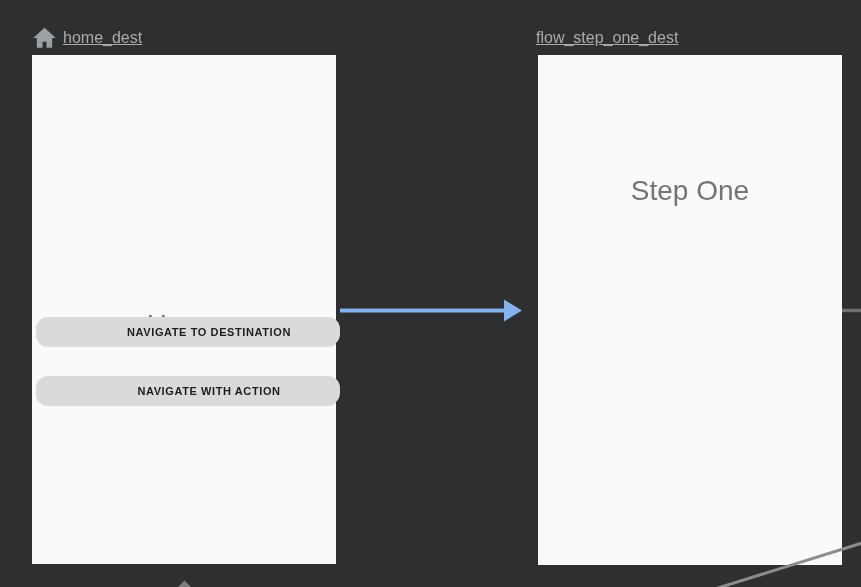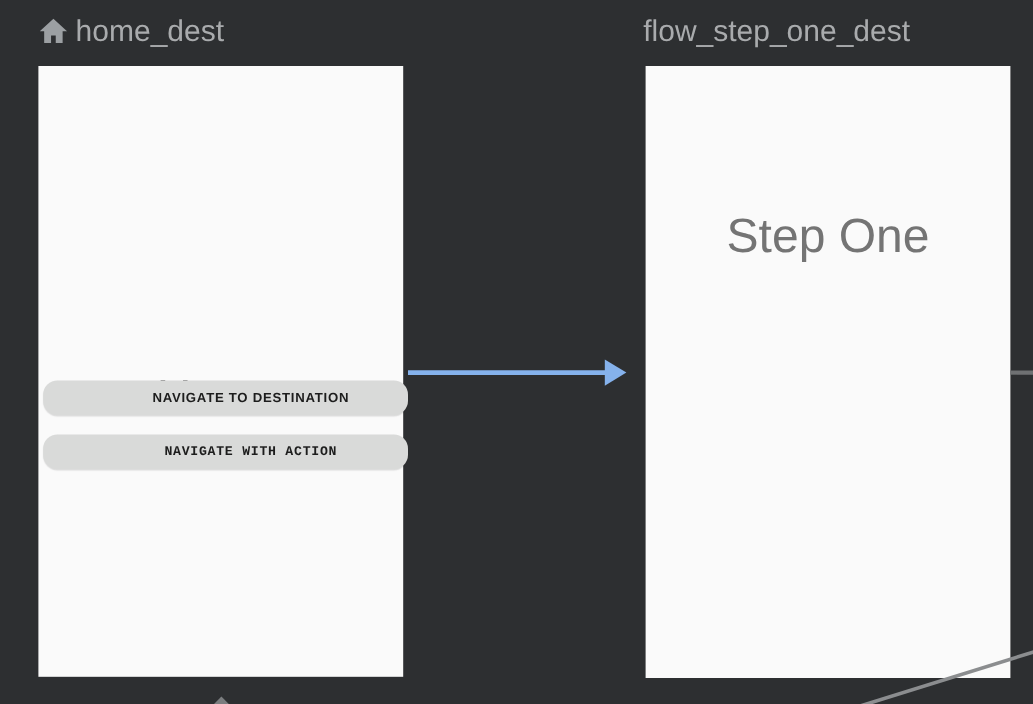--- a/index.html
+++ b/index.html
@@ -6,48 +6,49 @@
   body { font-family: "Liberation Sans", sans-serif; }
   #canvas {
     position: relative;
     width: 861px;
     height: 587px;
     background: #2d2f31;
     overflow: hidden;
   }
   .dest-header {
     position: absolute;
-    top: 9px;
+    top: 21px;
     height: 34px;
     display: flex;
     align-items: center;
     gap: 5px;
     color: #a9abad;
-    font-size: 25px;
+    font-size: 16px;
     line-height: 34px;
     white-space: nowrap;
     cursor: default;
+    text-decoration: underline;
   }
   #header-home { left: 31px; }
   #header-step-one { left: 536px; align-items: center; }
   .home-icon-svg { display: block; }
   .device-card {
     position: absolute;
     width: 304px;
     background: #fafafa;
   }
   #card-home { left: 32px; top: 55px; height: 509px; }
   #card-step-one { left: 538px; top: 55px; height: 510px; }
   .screen-title {
     position: absolute;
     left: 0;
     width: 100%;
     text-align: center;
     color: #747474;
-    font-size: 40px;
+    font-size: 28px;
     font-weight: 400;
   }
   #card-home .screen-title { top: 231px; margin-top: 23px; }
   #card-step-one .screen-title { top: 120px; }
   .android-button {
     position: absolute;
     left: 4px;
     width: 262px;
     height: 29px;
     background: #d9dad9;
@@ -58,21 +59,21 @@
     justify-content: center;
     font-family: "Liberation Sans", sans-serif;
     font-size: 11px;
     font-weight: 700;
     letter-spacing: 0.6px;
     color: #1d1d1d;
     box-shadow: 0 1px 1px rgba(0,0,0,0.12);
     padding-left: 42px;
   }
   #btn-nav-destination { top: 262px; }
-  #btn-nav-action { top: 307px; font-family: Liberation Mono, monospace; }
+  #btn-nav-action { top: 321px; }
   #btn-nav-next-step { top: 325px; }
   #edges-overlay {
     position: absolute;
     left: 0; top: 0;
     width: 861px; height: 587px;
     pointer-events: none;
     z-index: 5;
   }
   #edges-overlay .edge { pointer-events: auto; }
 </style>

